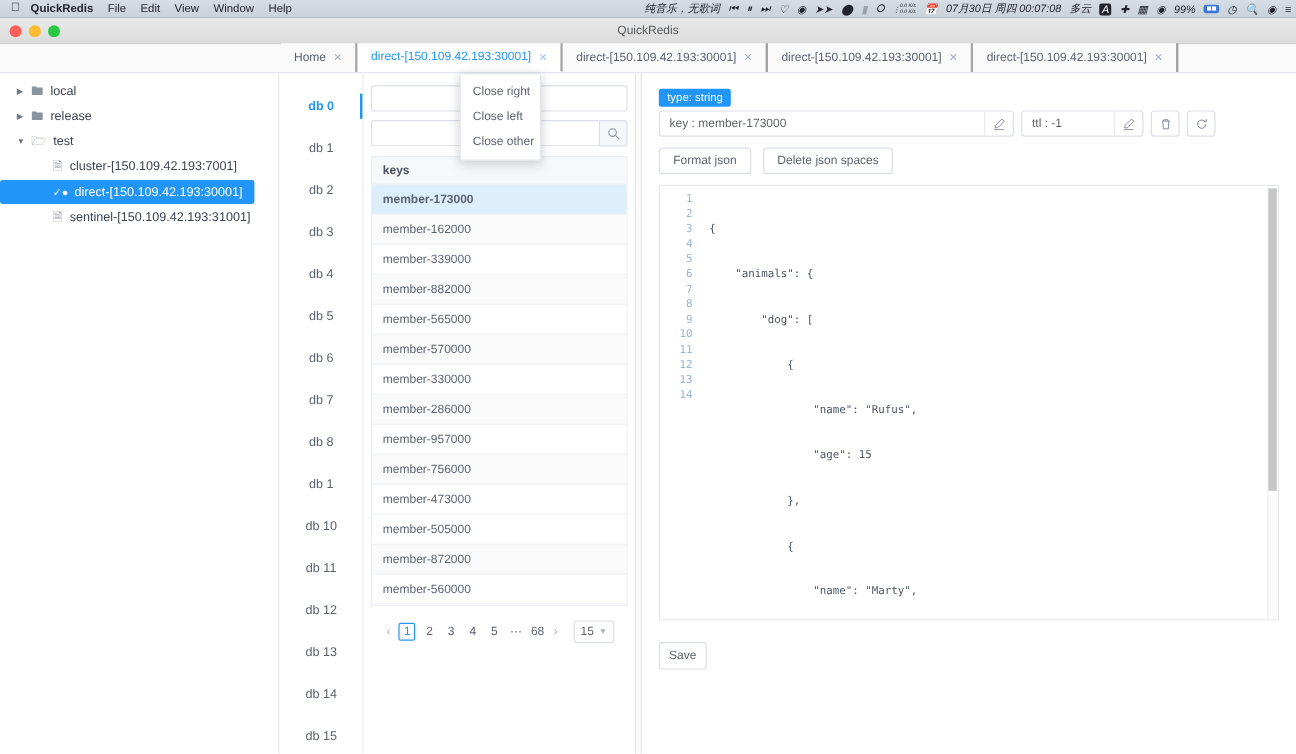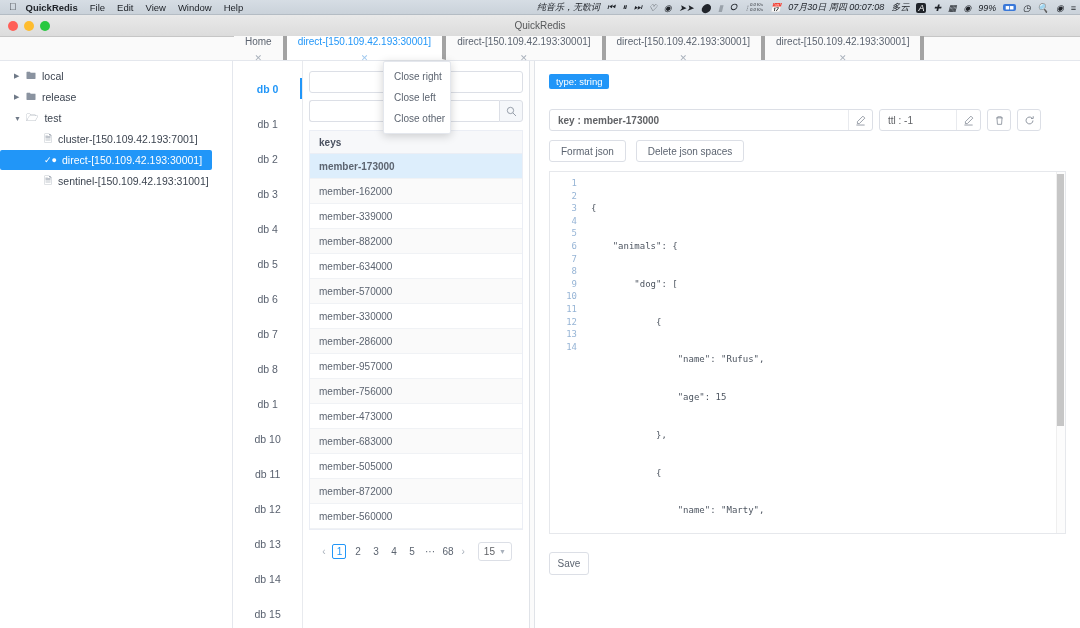--- a/index.html
+++ b/index.html
@@ -151,33 +151,33 @@
     width: 6px; height: 591px; background: #fbfbfb;
     border-left: 1px solid #e0e3e8; border-right: 1px solid #e0e3e8;
     cursor: col-resize;
   }
 
   
   .detail { flex: 1; height: 591px; background: #fff; padding: 10px 14px 0 14px; position: relative; }
   .typebadge {
     display: inline-block; background: #2196f8; color: #fff;
     font-size: 9.5px; padding: 2px 7px; border-radius: 2px;
-    margin-bottom: 20px;
+    margin-bottom: 3px;
   }
   .metarow { display: flex; align-items: center; gap: 6px; margin-bottom: 9px; }
   .field {
     height: 22px; border: 1px solid #dcdfe6; border-radius: 3px;
     display: flex; align-items: center; background: #fff;
   }
   .field .fv { font-size: 10px; color: #606266; padding: 0 8px; flex: 1; white-space: nowrap; }
   .field .fbtn {
     width: 24px; height: 20px; display: flex; align-items: center; justify-content: center;
     border-left: 1px solid #e8eaee; cursor: pointer;
   }
-  .keyfield { width: 324px; font-weight: bold; }
+  .keyfield { width: 296px; }
   .ttlfield { width: 102px; }
   .iconbtn {
     width: 24px; height: 22px; border: 1px solid #dcdfe6; border-radius: 3px;
     background: #fff; display: flex; align-items: center; justify-content: center;
     cursor: pointer;
   }
   .btnrow { display: flex; gap: 10px; margin-bottom: 9px; }
   .gbtn {
     height: 22px; border: 1px solid #dcdfe6; border-radius: 3px; background: #fff;
     font-size: 10px; color: #5c6470; padding: 0 11px;
@@ -223,22 +223,22 @@
 
   
   .tabbar {
     height: 24px; width: 1080px; position: absolute; left: 0; top: 22px;
     background: #fafafa; border-bottom: 1px solid #e4e7ed;
     display: flex; align-items: flex-end; padding-left: 234px; z-index: 5;
   }
   .tab {
     height: 24px; display: flex; align-items: center; gap: 6px;
     padding: 0 11px; font-size: 10px; color: #5c6470;
-    border-right: 4px solid #a3a3a3; background: #fafafa;
-    cursor: pointer; white-space: nowrap; flex-direction: column;
+    border-right: 2px solid #a3a3a3; background: #fafafa;
+    cursor: pointer; white-space: nowrap;
   }
   .tab.active { color: #2196f8; background: #fff; border-bottom: 1px solid #fff; }
   .tab .x { font-size: 9px; color: #a8b0bb; }
   .tab.active .x { color: #9fc8ee; }
 
   
   .ctxmenu {
     position: absolute; left: 383px; top: 46px; width: 68px;
     background: #fff; border: 1px solid #e4e7ed;
     box-shadow: 0 2px 10px rgba(0,0,0,.18);
@@ -407,28 +407,27 @@
           </svg>
         </div>
       </div>
 
       <div class="keystable">
         <div class="keyshead">keys</div>
         <div class="keyrow sel">member-173000</div>
         <div class="keyrow stripe">member-162000</div>
         <div class="keyrow">member-339000</div>
         <div class="keyrow stripe">member-882000</div>
-        <div class="keyrow">member-634000</div>
+        <div class="keyrow">member-565000</div>
         <div class="keyrow stripe">member-570000</div>
         <div class="keyrow">member-330000</div>
         <div class="keyrow stripe">member-286000</div>
         <div class="keyrow">member-957000</div>
         <div class="keyrow stripe">member-756000</div>
         <div class="keyrow">member-473000</div>
-        <div class="keyrow stripe">member-683000</div>
         <div class="keyrow">member-505000</div>
         <div class="keyrow stripe">member-872000</div>
         <div class="keyrow">member-560000</div>
       </div>
 
       <div class="pager">
         <span class="arr">‹</span>
         <span class="pg cur">1</span>
         <span class="pg">2</span>
         <span class="pg">3</span>

